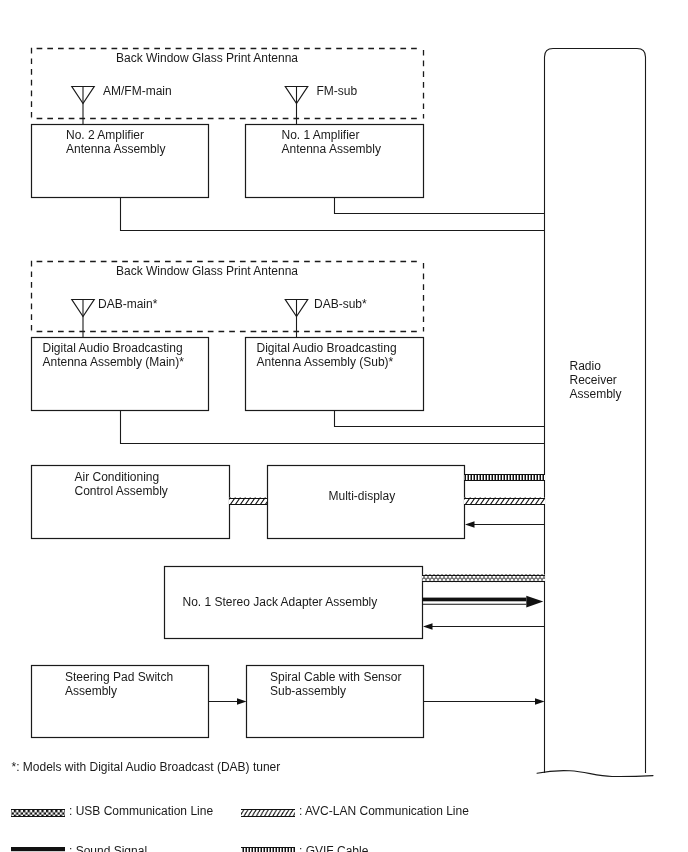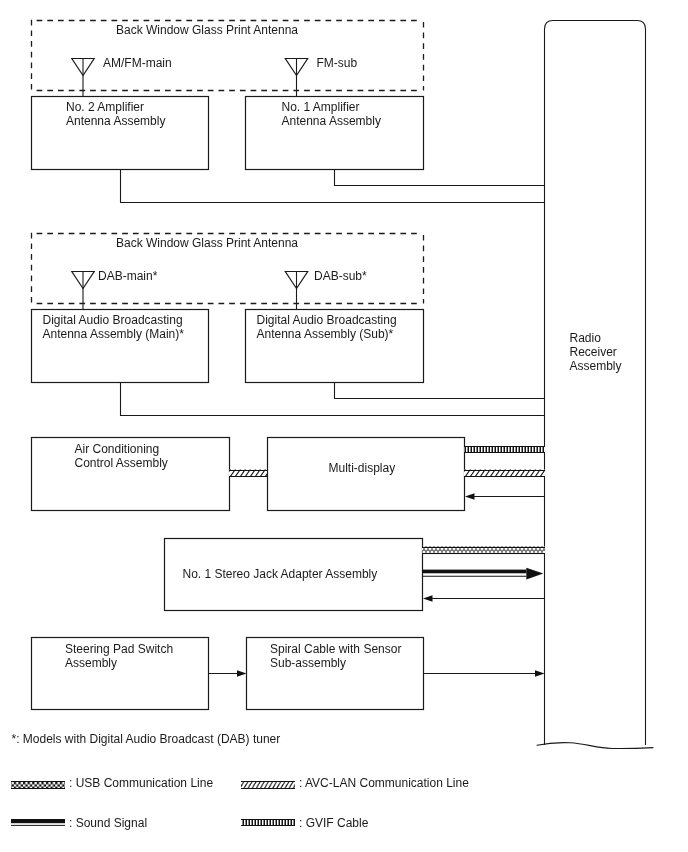--- a/index.html
+++ b/index.html
@@ -1,18 +1,18 @@
 <!DOCTYPE html>
 <html><head>
 <meta charset="utf-8">
 <style>
   html,body{margin:0;padding:0;background:#ffffff;-webkit-font-smoothing:antialiased;}
   body{width:688px;height:852px;overflow:hidden;
        font-family:"Liberation Sans",sans-serif;}
-  #stage{position:relative;width:688px;height:618px;background:#fff;}
+  #stage{position:relative;width:688px;height:618px;background:#fff;margin-top:28px;}
   svg#diagram{position:absolute;left:0;top:0;display:block;}
   .bx{fill:none;stroke:#1a1a1a;stroke-width:1.2;}
   .dash{fill:none;stroke:#1a1a1a;stroke-width:1.3;stroke-dasharray:5.7 5;}
   .ln{fill:none;stroke:#1a1a1a;stroke-width:1.1;}
   .thin{fill:none;stroke:#1a1a1a;stroke-width:1;}
   .tri{fill:none;stroke:#1a1a1a;stroke-width:1.2;}
   .ah{fill:#111;stroke:none;}
   text{fill:#1a1a1a;font-family:"Liberation Sans",sans-serif;font-size:12px;}
 </style>
 </head>

